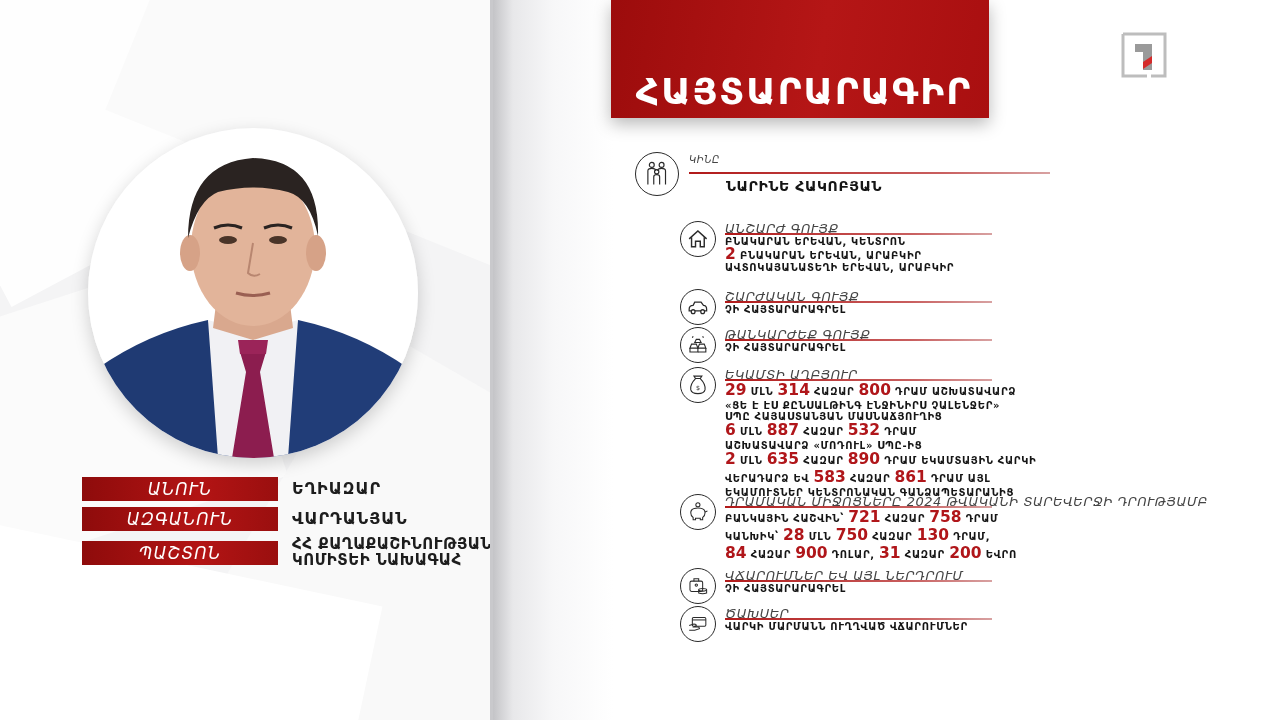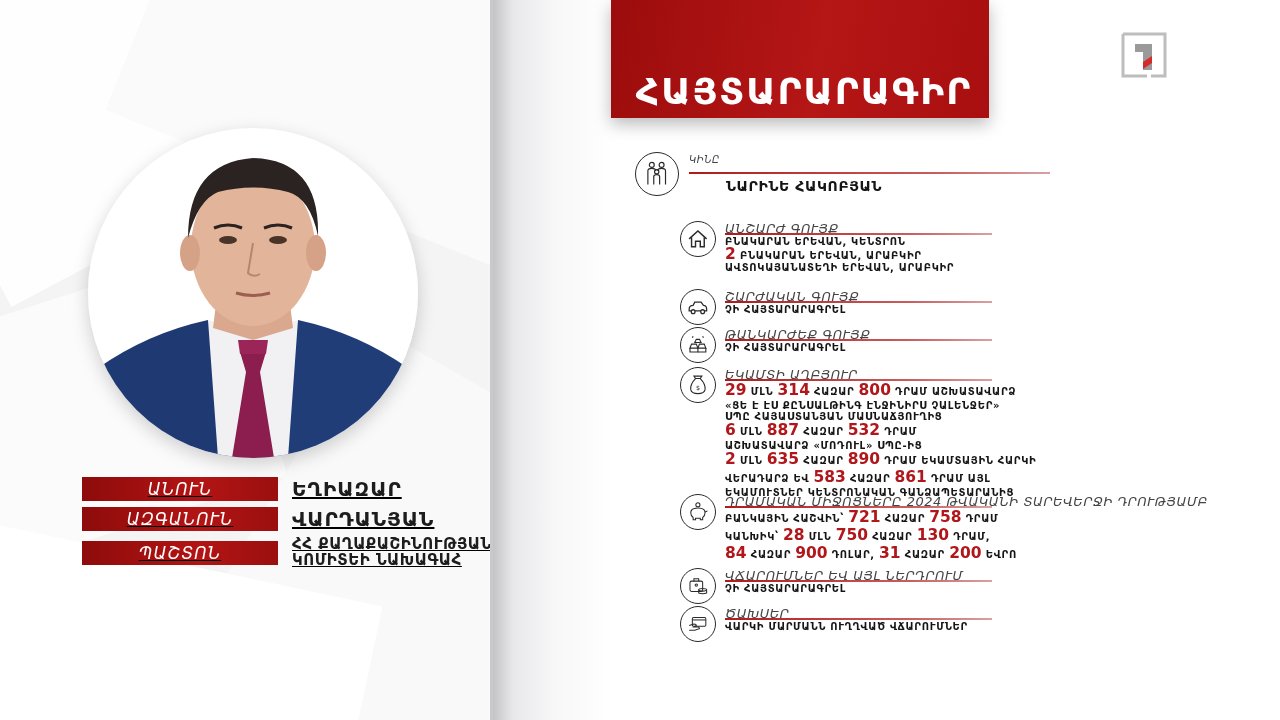--- a/index.html
+++ b/index.html
@@ -23,30 +23,30 @@
 
   .portrait {
     position: absolute; left: 88px; top: 128px; width: 330px; height: 330px;
     border-radius: 50%; background: #ffffff;
     box-shadow: 0 6px 18px rgba(0,0,0,.18), inset 0 0 0 4px #e9e9ea;
     overflow: hidden;
   }
   .portrait svg { position: absolute; left: 0; top: 0; width: 100%; height: 100%; }
 
   .info-table { position: absolute; left: 82px; top: 477px; width: 410px; }
-  .info-row { display: flex; align-items: center; margin-bottom: 6px; text-decoration: underline; }
+  .info-row { display: flex; align-items: center; margin-bottom: 6px; }
   .info-label {
     width: 196px; height: 24px; flex: 0 0 196px;
     background: linear-gradient(90deg, #8e0b0b, #b31414 60%, #9a0f0f);
     color: #ffffff; font-style: italic; font-size: 17px; letter-spacing: 1px;
     text-align: center; line-height: 24px;
     font-family: "DejaVu Sans", sans-serif; font-weight: 300;
   }
   .info-value {
-    margin-left: 14px; color: #1d1d1d; font-weight: 700; font-size: 20px; letter-spacing: 1px;
+    margin-left: 14px; color: #1d1d1d; font-weight: 700; font-size: 16px; letter-spacing: 1px;
     font-family: "DejaVu Sans", sans-serif; line-height: 1.05;
   }
   .info-value.small { font-size: 15px; letter-spacing: .5px; }
 
   
   .right-panel {
     position: absolute; left: 493px; top: 0; width: 787px; height: 720px;
     background: linear-gradient(90deg, #c4c4c7 0px, #e8e8ea 20px, #f7f7f8 60px, #ffffff 120px);
   }
   .title-block {

